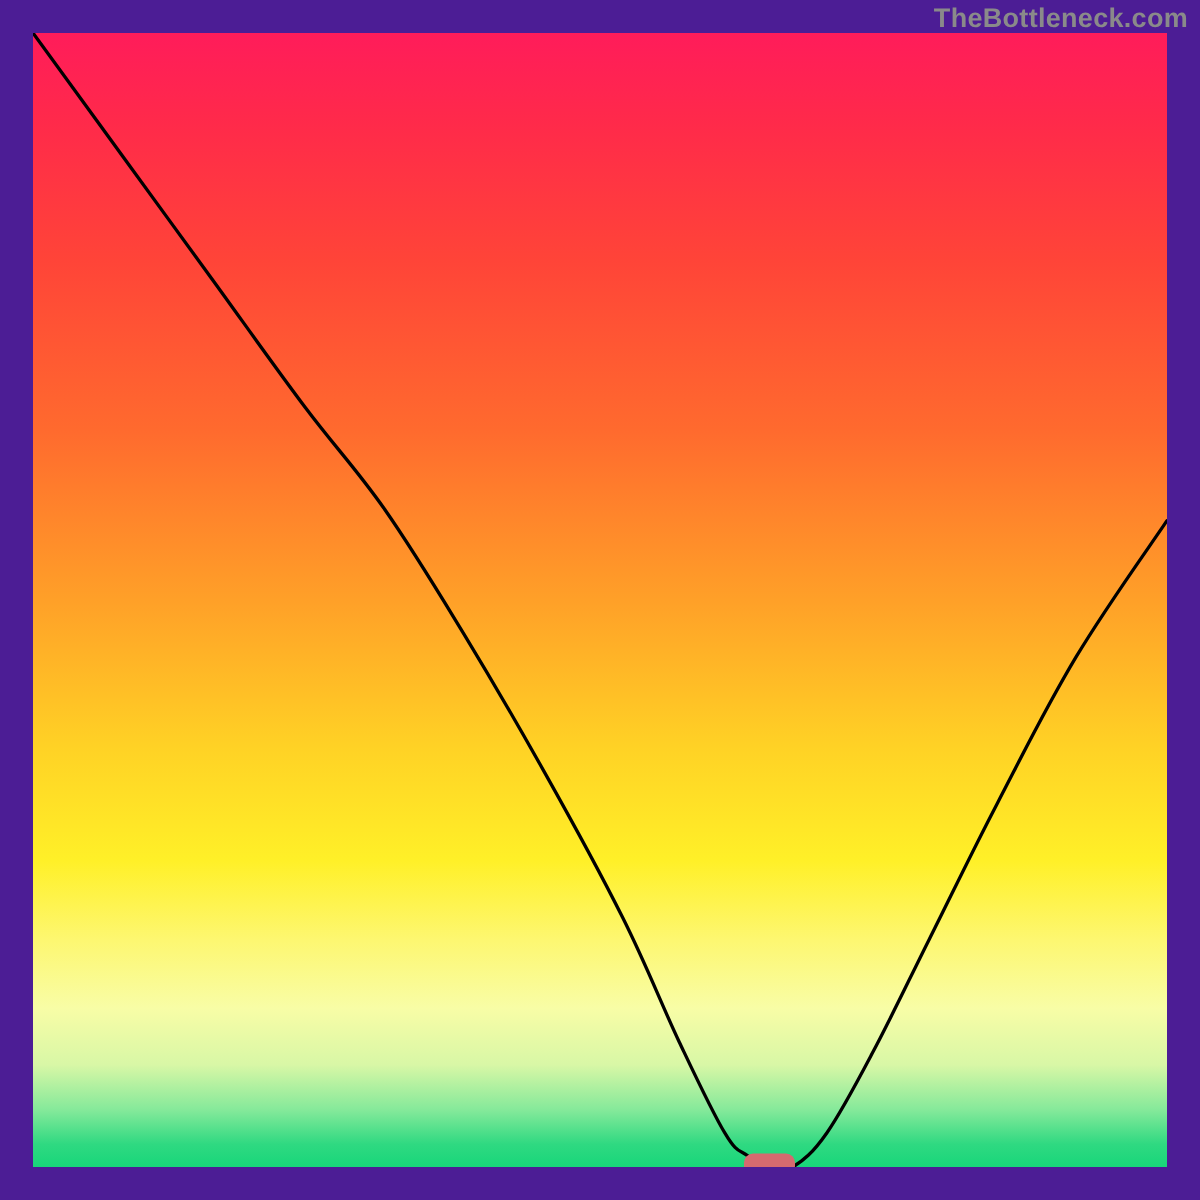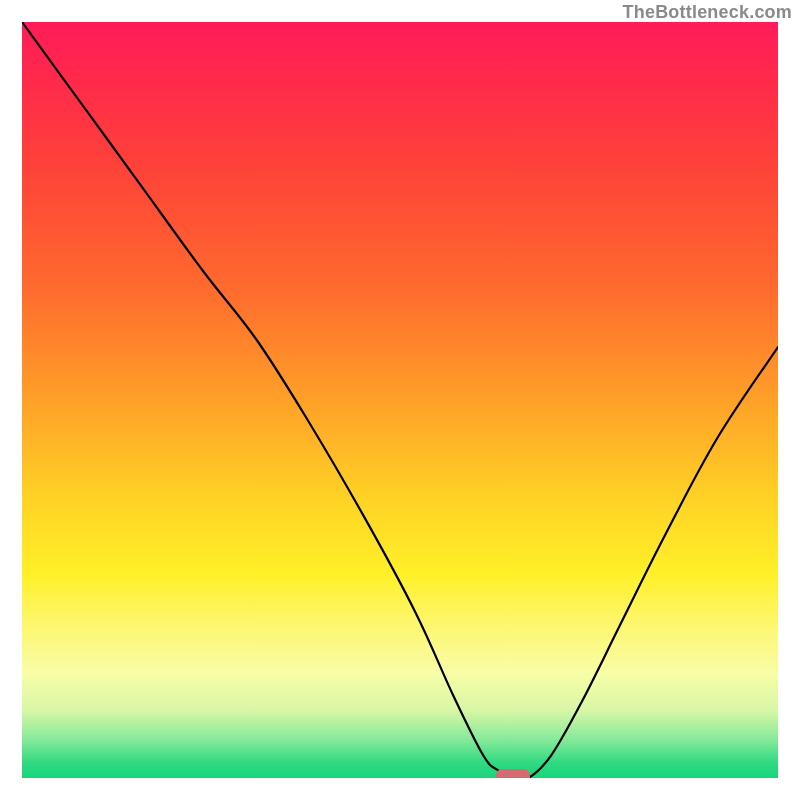--- a/index.html
+++ b/index.html
@@ -7,21 +7,21 @@
     padding: 0;
     width: 800px;
     height: 800px;
     background: #000;
     overflow: hidden;
   }
   .stage {
     position: relative;
     width: 800px;
     height: 800px;
-    background: #ffffff;
+    background: #4c1d95;
   }
   .watermark {
     position: absolute;
     top: 2px;
     right: 8px;
     font-family: Arial, Helvetica, sans-serif;
     font-size: 18px;
     font-weight: 600;
     color: #8a8a8a;
     letter-spacing: 0.2px;

